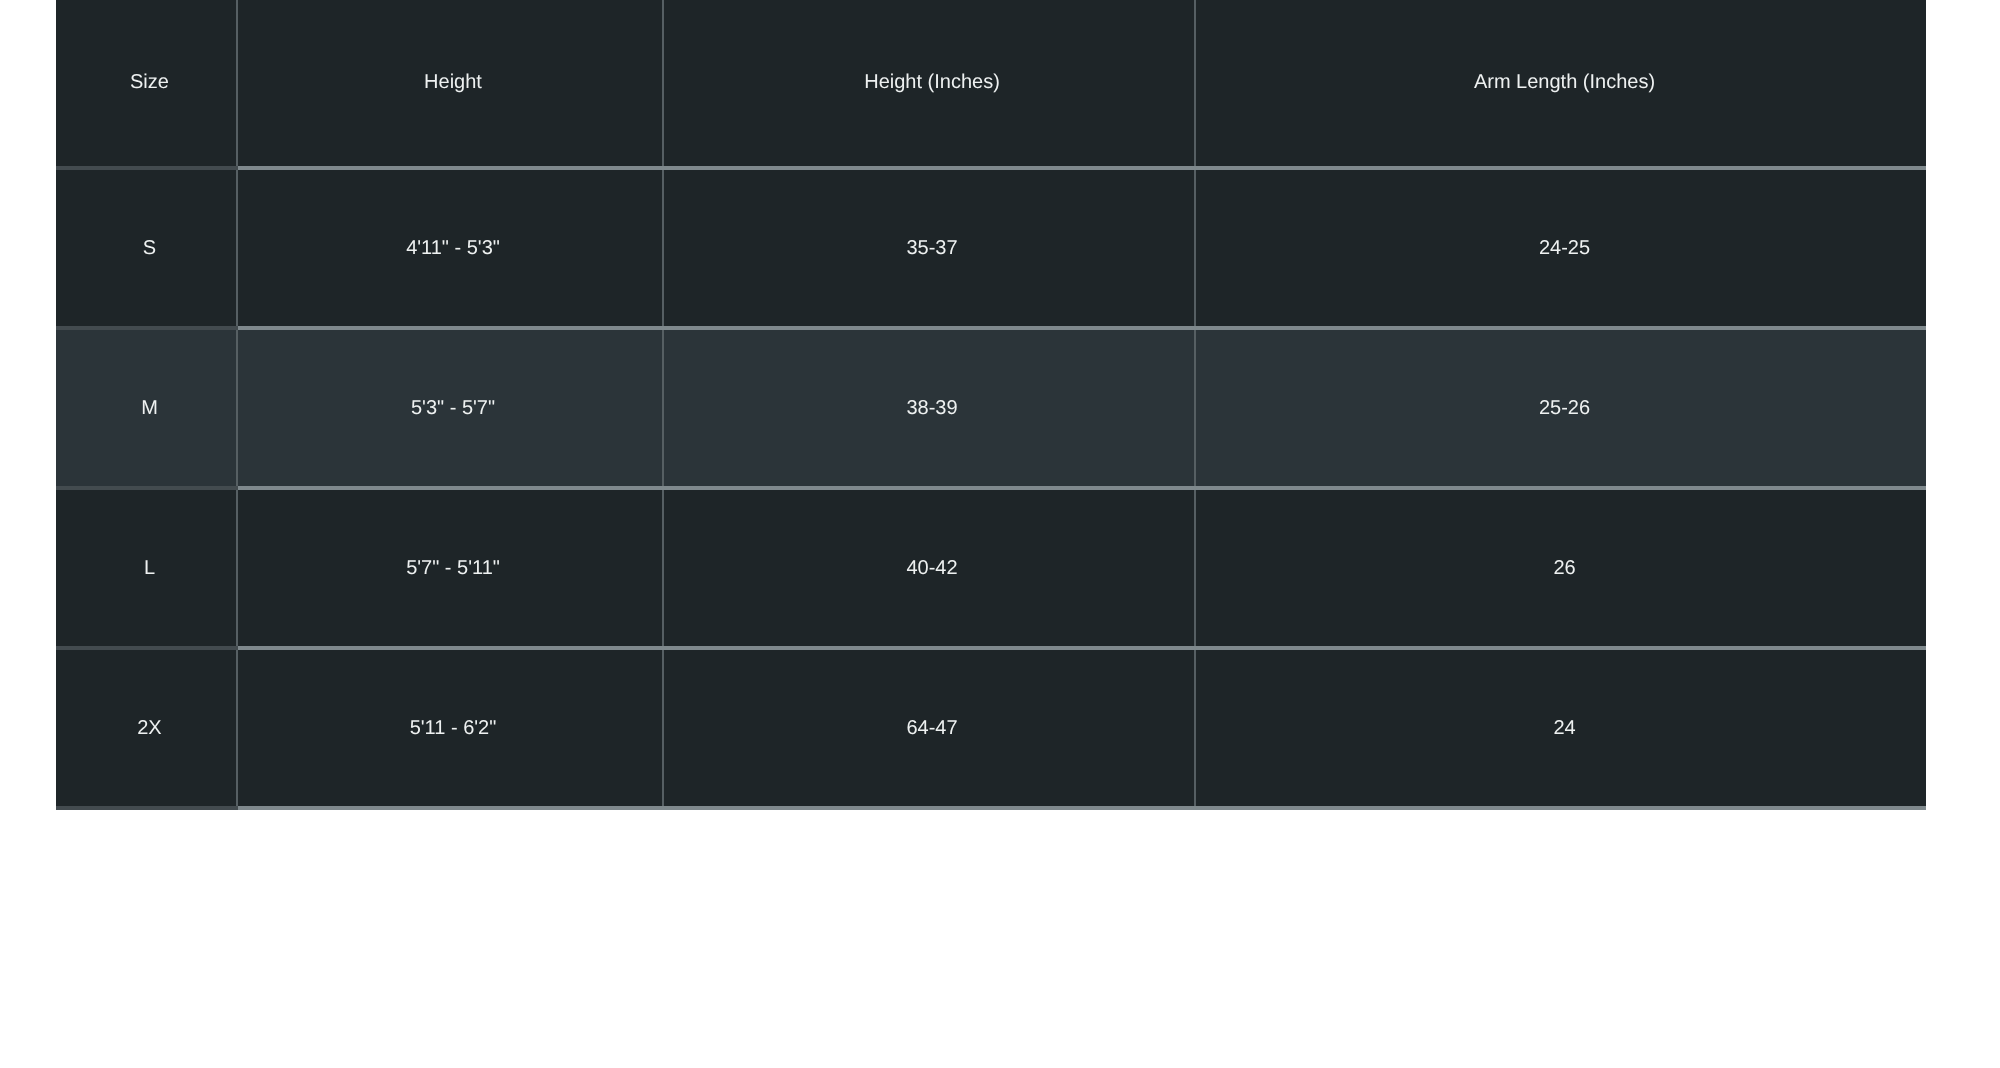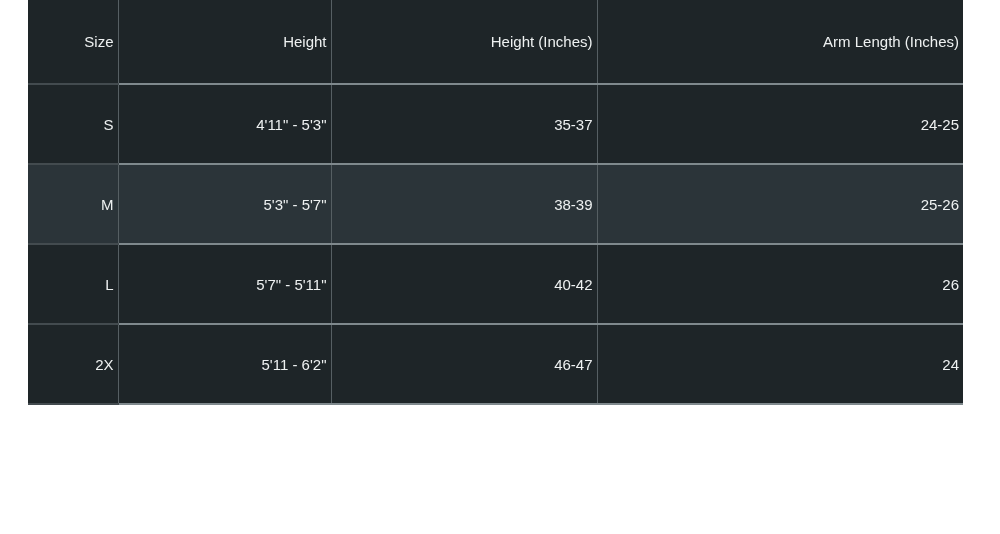--- a/index.html
+++ b/index.html
@@ -28,23 +28,23 @@
   col.col-size   { width: 90px;  }
   col.col-height { width: 213px; }
   col.col-chest  { width: 266px; }
   col.col-arm    { width: 366px; }
 
   .size-table tr.head-row { height: 84px; }
   .size-table tr.data-row { height: 80px; }
 
   .size-table th,
   .size-table td {
-    font-size: 15px;
+    font-size: 10px;
     font-weight: 400;
-    text-align: right;
+    text-align: center;
     vertical-align: middle;
     color: var(--text, #eef1f1);
     padding: 0 4px 0 8px;
     background: var(--row-dark, #1e2528);
     border-bottom: 2px solid var(--grid-horizontal, #7f898d);
     overflow: hidden;
     white-space: nowrap;
   }
   
   .size-table tr.row-light th,
@@ -97,18 +97,18 @@
       </tr>
       <tr class="data-row row-dark">
         <td>L</td>
         <td>5'7" - 5'11"</td>
         <td>40-42</td>
         <td>26</td>
       </tr>
       <tr class="data-row row-dark">
         <td>2X</td>
         <td>5'11 - 6'2"</td>
-        <td>46-47</td>
+        <td>64-47</td>
         <td>24</td>
       </tr>
     </tbody>
   </table>
 </div>
 
 </body></html>

